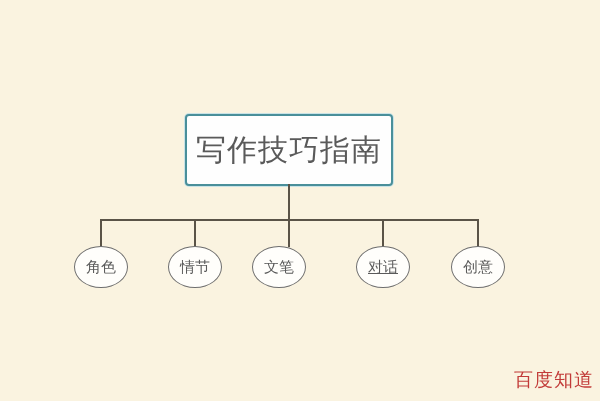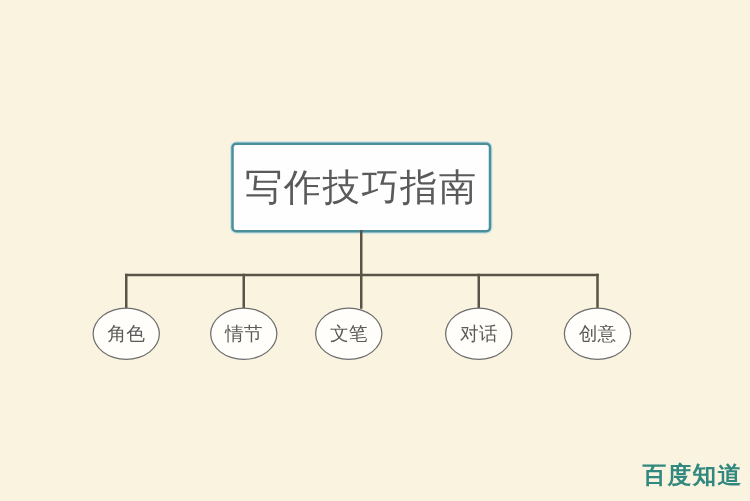--- a/index.html
+++ b/index.html
@@ -31,22 +31,22 @@
     background: #fffefb;
     border: 1px solid #6e6e6e;
     border-radius: 50% / 50%;
     display: flex; align-items: center; justify-content: center;
     color: #5a5a5a;
     font-size: 15px;
   }
   .watermark {
     position: absolute;
     right: 6px; bottom: 8px;
-    font-size: 19px; font-weight: bold;
-    color: #0f766e;
+    font-size: 19px; font-weight: normal;
+    color: #b91c1c;
     letter-spacing: 1px;
     opacity: 0.85;
     margin-left: 28px;
   }
 </style>
 </head>
 <body>
 
 <div class="canvas">
 
@@ -64,21 +64,21 @@
 
   <div class="child-node" style="left:74px; top:246px;">
     <span>角色</span>
   </div>
   <div class="child-node" style="left:168px; top:246px;">
     <span>情节</span>
   </div>
   <div class="child-node" style="left:252px; top:246px;">
     <span>文笔</span>
   </div>
-  <div class="child-node" style="left:356px; top:246px;">
+  <div class="child-node" style="left:356px; top:246px;text-decoration:underline;">
     <span>对话</span>
   </div>
   <div class="child-node" style="left:451px; top:246px;justify-content:center;">
     <span>创意</span>
   </div>
 
   <div class="watermark">百度知道</div>
 </div>
 
 </body></html>

